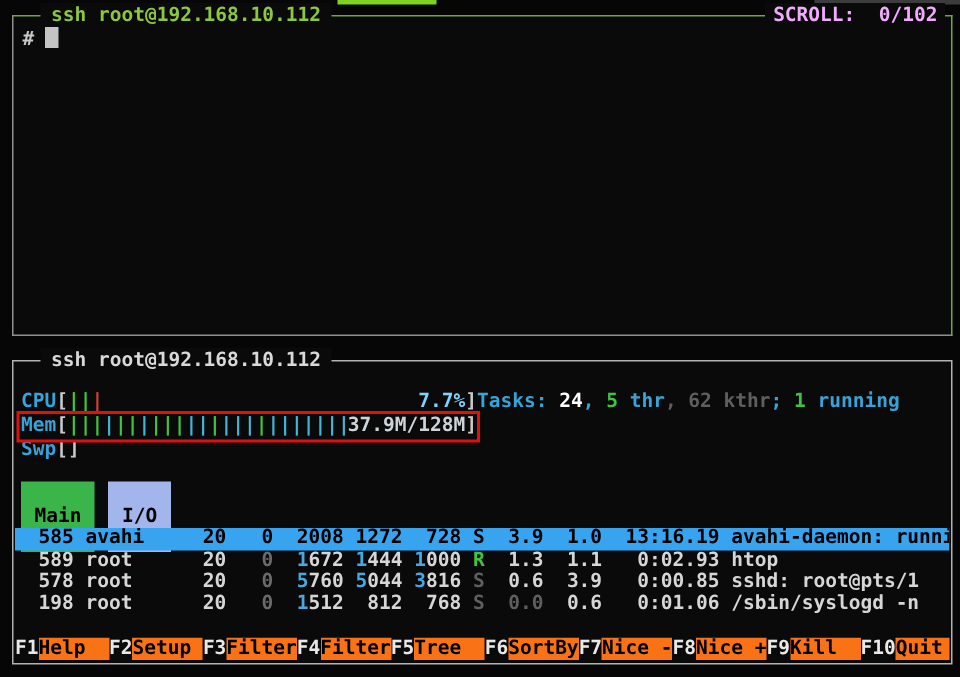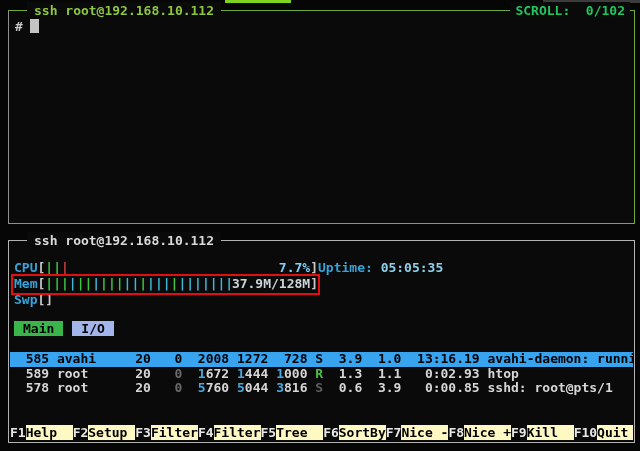--- a/index.html
+++ b/index.html
@@ -3,57 +3,57 @@
 <meta charset="utf-8">
 <style>
   *{box-sizing:border-box;margin:0;padding:0}
   html,body{width:640px;height:451px;background:#060606;overflow:hidden}
   body{position:relative;font-family:"DejaVu Sans Mono",monospace;font-size:13px;font-weight:bold}
   .artifact{position:absolute}
   .pane{position:absolute;background:#0a0a0a}
   .pane-title{position:absolute;top:-9px;left:18px;background:#0a0a0a;padding:0 7px;line-height:17px;white-space:pre}
   .pane-top{left:8px;top:10px;width:627px;height:214px;border:1px solid #8f8f8f;border-top-color:#6fa83c;border-right-color:#6fa83c}
   .pane-top .pane-title{color:#8dc63f}
-  .scroll-ind{position:absolute;top:-9px;right:4px;background:#0a0a0a;padding:0 5px;line-height:17px;color:#22c55e;white-space:pre}
+  .scroll-ind{position:absolute;top:-9px;right:4px;background:#0a0a0a;padding:0 5px;line-height:17px;color:#f0abfc;white-space:pre}
   .prompt-line{position:absolute;top:7px;left:6px;color:#c8c8c8;line-height:18px}
   .cursor{display:inline-block;width:9px;height:14px;background:#c4c4c4;vertical-align:-2px;margin-left:7px}
   .pane-bottom{left:8px;top:240px;width:627px;height:203px;border:1px solid #b2b2b2;overflow:visible}
   .pane-bottom .pane-title{color:#d9d9d9}
   .htop{position:absolute;inset:0;overflow:hidden}
   .meters{position:absolute;top:19px;left:5px;right:3px;display:flex}
   .meters-left{width:304px}
   .meter{display:flex;line-height:16px;white-space:pre}
   .mlabel{color:#38a3d8}
   .brk{color:#c8c8c8}
   .bar-area{flex:1;position:relative;white-space:pre;overflow:hidden}
   .bar-g{color:#3fc43f}.bar-c{color:#3fb8d8}.bar-r{color:#d04038}
   .mval{position:absolute;right:0;top:0}
   .v-light{color:#ccd4d8}.v-mid{color:#7dd3fc}.v-dim{color:#5c5c5c}
   .meters-right{flex:1}
   .t-line{line-height:16px;white-space:pre}
   .lbl{color:#38a3d8}.num{color:#ffffff}.grn{color:#42c142}.dim{color:#5f5f5f}
   .wht{color:#ccd6dc}.upt{color:#8ed0e8}
   .tabs{position:absolute;top:80px;left:5px;display:flex;gap:9px;line-height:15px}
-  .tab{padding:0 9px;color:#000;white-space:pre}
+  .tab{padding:16px 9px;color:#000;white-space:pre}
   .tab.active{background:#39b54a}
   .tab.inactive{background:#a2b6ec}
   .proc-header{position:absolute;top:96px;left:1px;right:1px;height:15px;line-height:15px;background:#39b54a;color:#000;white-space:pre;overflow:hidden}
   .proc-header .sort{background:#63c9f6}
   .proc-rows{position:absolute;top:111px;left:1px;right:1px;overflow:hidden}
   .prow{height:14.6px;line-height:14.6px;white-space:pre;color:#d6d6d6;overflow:hidden}
   .prow .kilo{color:#4aa8e0}
   .prow .st-run{color:#42c142}
   .prow .st-slp{color:#5f5f5f}
   .prow .c-dim{color:#5f5f5f}
   .prow .c-ni{color:#6a6a6a}
   .prow.sel{background:#38a3ef;color:#000}
   .prow.sel span{color:#000 !important}
   .fbar{position:absolute;top:184px;left:1px;right:1px;height:15px;line-height:15px;display:flex;overflow:hidden}
   .fkey{color:#e8e8e8;white-space:pre;flex:none}
-  .flabel{background:#fef9c3;color:#000;white-space:pre;flex:none}
+  .flabel{background:#f97316;color:#000;white-space:pre;flex:none}
   .flabel.fill{flex:1}
   .red-box{position:absolute;left:11px;top:274px;width:309px;height:21px;border:2px solid #e01010;z-index:5}
 </style>
 </head>
 <body>
 
 <div class="artifact" style="left:225px;top:0;width:66px;height:3px;background:#7ed321"></div>
 <div class="artifact" style="left:543px;top:0;width:97px;height:3px;background:#3c3c3c"></div>
 
 <div class="pane pane-top">
@@ -65,31 +65,32 @@
 <div class="pane pane-bottom">
   <span class="pane-title">ssh root@192.168.10.112</span>
   <div class="htop">
     <div class="meters">
       <div class="meters-left" id="meters-left">
           <div class="meter"><span class="mlabel">CPU</span><span class="brk">[</span><span class="bar-area"><span class="bar-g">|</span><span class="bar-g">|</span><span class="bar-r">|</span><span class="mval v-mid">7.7%</span></span><span class="brk">]</span></div>
           <div class="meter"><span class="mlabel">Mem</span><span class="brk">[</span><span class="bar-area"><span class="bar-g">|</span><span class="bar-g">|</span><span class="bar-g">|</span><span class="bar-c">|</span><span class="bar-g">|</span><span class="bar-g">|</span><span class="bar-c">|</span><span class="bar-g">|</span><span class="bar-g">|</span><span class="bar-g">|</span><span class="bar-c">|</span><span class="bar-c">|</span><span class="bar-g">|</span><span class="bar-c">|</span><span class="bar-c">|</span><span class="bar-c">|</span><span class="bar-g">|</span><span class="bar-c">|</span><span class="bar-c">|</span><span class="bar-c">|</span><span class="bar-c">|</span><span class="bar-c">|</span><span class="bar-c">|</span><span class="bar-c">|</span><span class="mval v-light">37.9M/128M</span></span><span class="brk">]</span></div>
           <div class="meter"><span class="mlabel">Swp</span><span class="brk">[</span><span class="brk">]</span></div>
         </div>
       <div class="meters-right" id="meters-right">
-          <div class="t-line"><span class="lbl">Uptime: </span><span class="upt">05:05:35</span></div>
+          <div class="t-line"><span class="lbl">Tasks: </span><span class="num">24</span><span class="lbl">, </span><span class="grn">5</span><span class="lbl"> thr</span><span class="dim">, </span><span class="dim">62 kthr</span><span class="lbl">; </span><span class="grn">1</span><span class="lbl"> running</span></div>
         </div>
     </div>
     <div class="tabs" id="tabs">
         <span class="tab active">Main</span>
         <span class="tab inactive">I/O</span>
       </div>
     <div class="proc-rows" id="proc-rows">
         <div class="prow sel"><span>  585</span><span> avahi    </span><span> 20</span><span class="c-ni">   0</span><span><span class="kilo">  2</span><span>008</span></span><span><span class="kilo"> 1</span><span>272</span></span><span>  728</span><span class="st-slp"> S</span><span>  3.9</span><span>  1.0</span><span>  13:16.19</span><span> avahi-daemon: running</span></div>
         <div class="prow"><span>  589</span><span> root     </span><span> 20</span><span class="c-ni">   0</span><span><span class="kilo">  1</span><span>672</span></span><span><span class="kilo"> 1</span><span>444</span></span><span><span class="kilo"> 1</span><span>000</span></span><span class="st-run"> R</span><span>  1.3</span><span>  1.1</span><span>   0:02.93</span><span> htop</span></div>
         <div class="prow"><span>  578</span><span> root     </span><span> 20</span><span class="c-ni">   0</span><span><span class="kilo">  5</span><span>760</span></span><span><span class="kilo"> 5</span><span>044</span></span><span><span class="kilo"> 3</span><span>816</span></span><span class="st-slp"> S</span><span>  0.6</span><span>  3.9</span><span>   0:00.85</span><span> sshd: root@pts/1</span></div>
+        <div class="prow"><span>  198</span><span> root     </span><span> 20</span><span class="c-ni">   0</span><span><span class="kilo">  1</span><span>512</span></span><span>  812</span><span>  768</span><span class="st-slp"> S</span><span class="c-dim">  0.0</span><span>  0.6</span><span>   0:01.06</span><span> /sbin/syslogd -n</span></div>
       </div>
     <div class="fbar" id="fbar">
         <span class="fkey">F1</span>
         <span class="flabel">Help  </span>
         <span class="fkey">F2</span>
         <span class="flabel">Setup </span>
         <span class="fkey">F3</span>
         <span class="flabel">Filter</span>
         <span class="fkey">F4</span>
         <span class="flabel">Filter</span>

